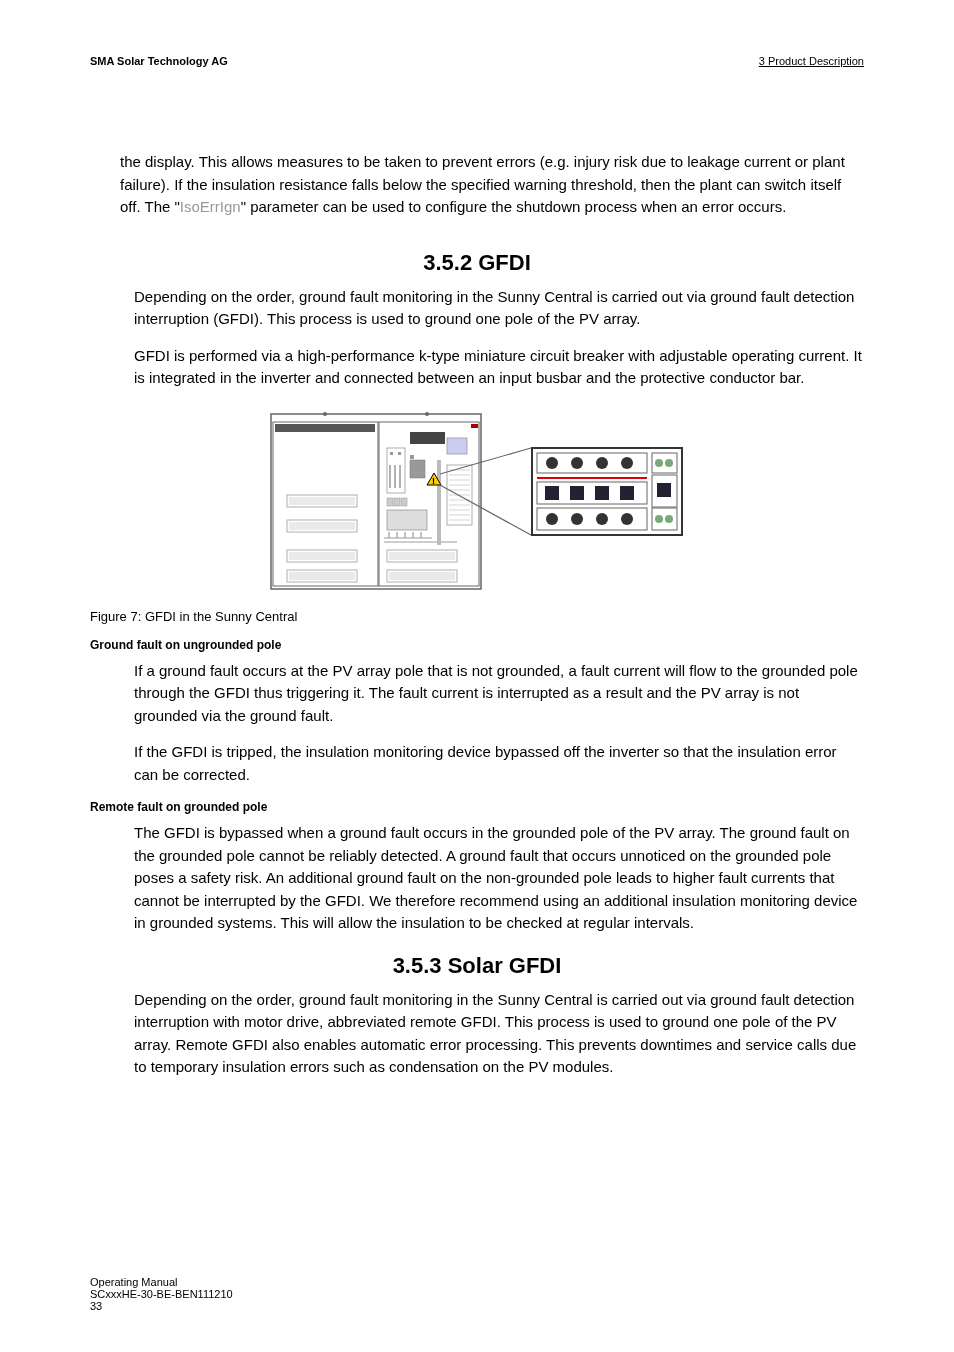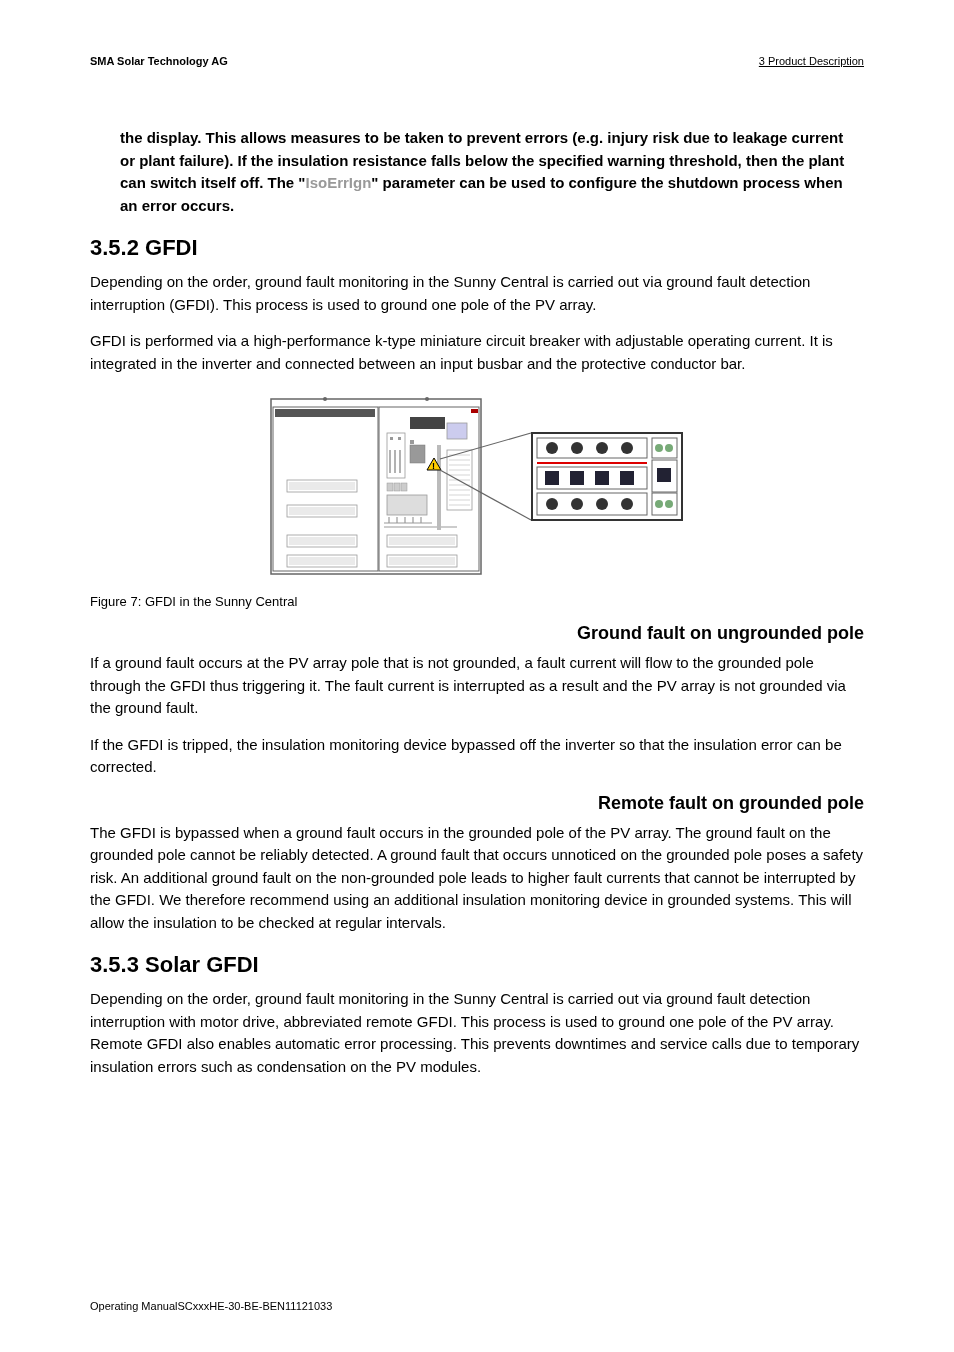--- a/index.html
+++ b/index.html
@@ -13,74 +13,76 @@
       width: 954px;
       height: 1352px;
       padding: 55px 90px 40px 90px;
       position: relative;
       color: #000;
     }
     .header {
       display: flex;
       justify-content: space-between;
       font-size: 11px;
-      margin-bottom: 60px;
+      margin-bottom: 84px;
     }
     .header-left {
       font-weight: bold;
     }
     .header-right {
       font-weight: normal;
       text-decoration: underline;
     }
     .body-text {
       font-size: 15px;
       line-height: 1.5;
-      margin-bottom: 18px;
+      margin-bottom: 31px;
       padding-left: 30px;
       padding-right: 2px;
-      font-weight: bold;
     }
     .body-text-full {
       font-size: 15px;
       line-height: 1.5;
       margin-bottom: 14px;
+      margin-left: 44px;
     }
     .grey-text {
       color: #999;
     }
     h2 {
       font-size: 22px;
       font-weight: bold;
       margin-top: 18px;
       margin-bottom: 10px;
+      text-align: center;
     }
     h3 {
-      font-size: 18px;
+      font-size: 12px;
       font-weight: bold;
       margin-top: 14px;
       margin-bottom: 8px;
-      text-align: right;
     }
     .figure-container {
       text-align: center;
       margin: 20px 0 12px 0;
     }
     .figure-caption {
       font-size: 13px;
       margin-top: 14px;
       margin-bottom: 14px;
     }
     .footer {
       position: absolute;
       bottom: 40px;
       left: 90px;
       right: 90px;
       display: flex;
+      justify-content: space-between;
       font-size: 11px;
+      flex-direction: column;
     }
     svg {
       display: block;
       margin: 0 auto;
     }
   </style>
 </head>
 <body>
 
 <div class="header">

